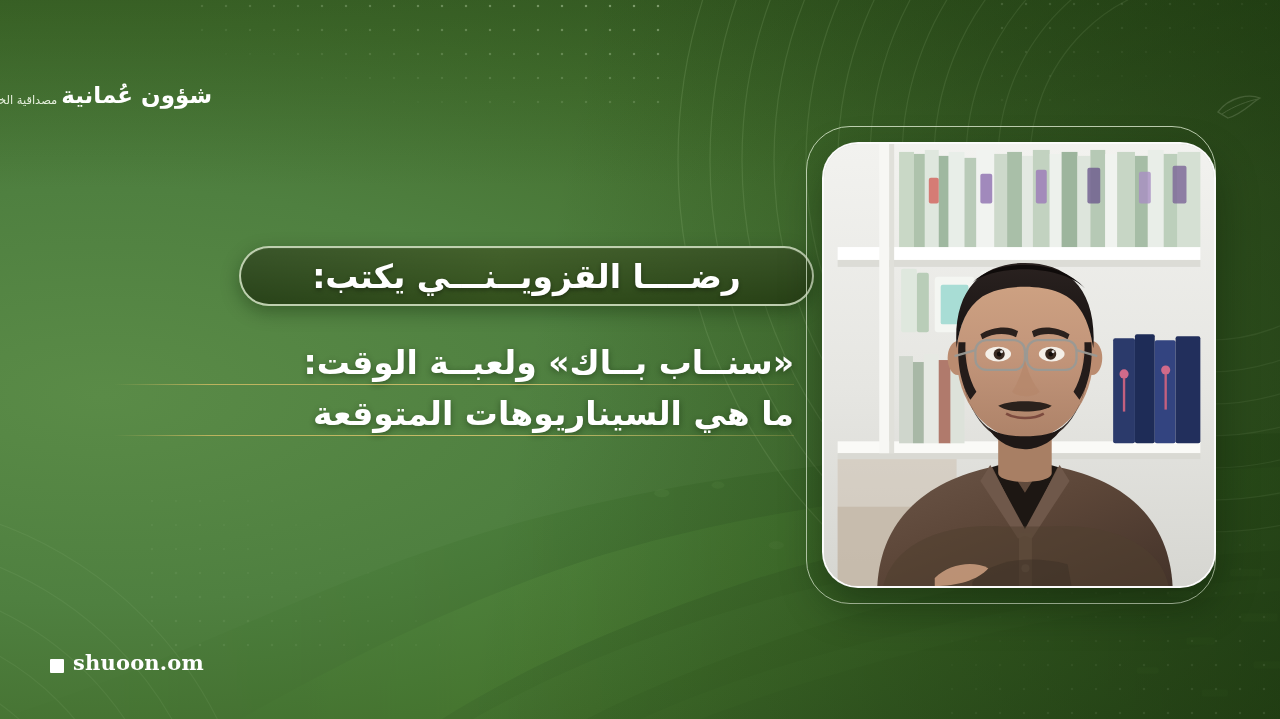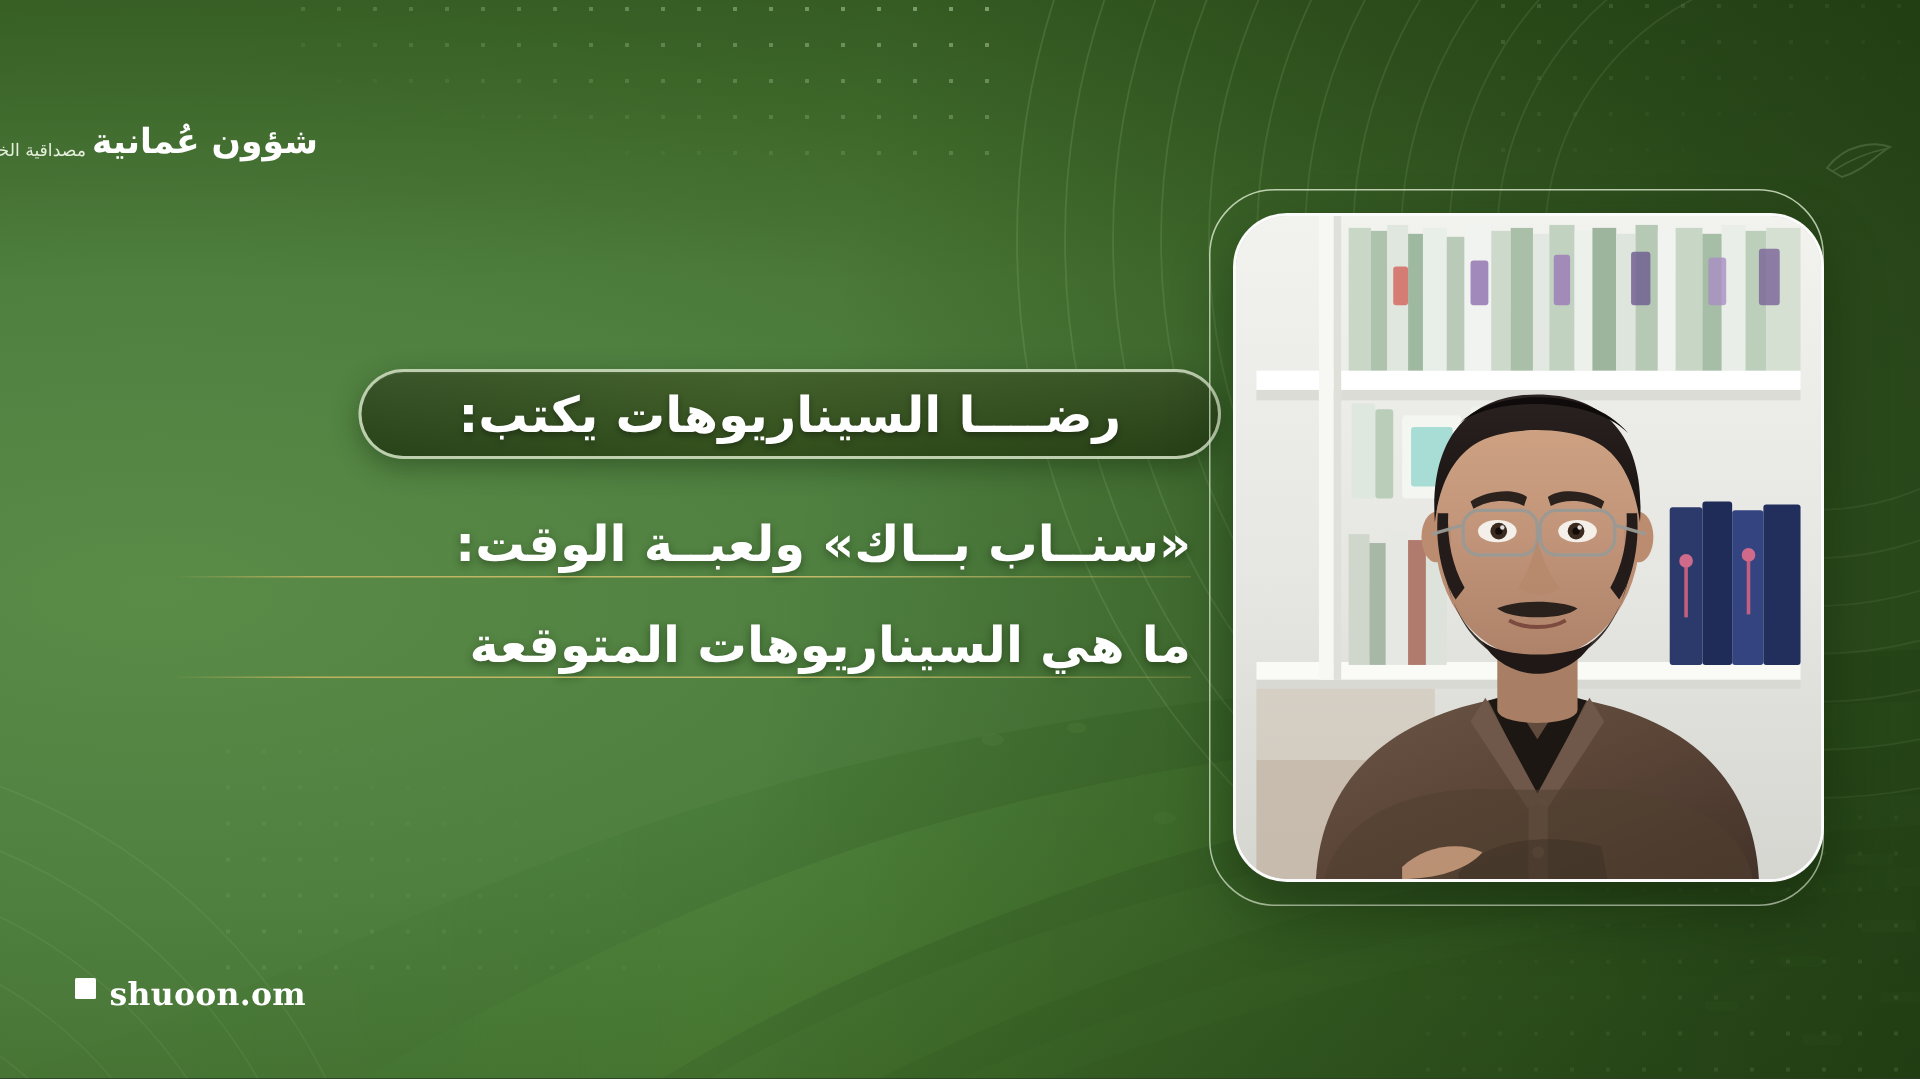--- a/index.html
+++ b/index.html
@@ -120,21 +120,21 @@
     font-size:33px; letter-spacing:.2px; white-space:nowrap;
     text-shadow:0 2px 6px rgba(12,28,5,.45);
     padding-bottom:2px;
     margin-top:36px;
   }
   .tline.rule::after{
     content:""; position:absolute;
     right:0; left:0; bottom:2px; height:1px;
     background:linear-gradient(90deg, rgba(198,176,86,0) 0%, rgba(205,186,98,.85) 14%, rgba(214,197,112,.9) 60%, rgba(198,176,86,.25) 100%);
   }
-  .tline + .tline{ margin-top:22px; }
+  .tline + .tline{ margin-top:6px; }
 
   
   .photo-wrap{
     position:absolute; left:806px; top:126px;
     width:410px; height:478px;
   }
   .photo-outline{
     position:absolute; left:0; top:0; right:0; bottom:0;
     border:1.6px solid rgba(230,244,216,.78);
     border-radius:44px;
@@ -147,21 +147,21 @@
     overflow:hidden;
     border:2.5px solid rgba(255,255,255,.92);
     box-shadow:0 18px 40px rgba(8,22,4,.42);
     background:#cfcfc9;
   }
   .photo-frame svg{ width:100%; height:100%; display:block; }
 
   
   .site{
     position:absolute; left:50px; bottom:46px;
-    display:flex; align-items:flex-start; gap:9px;
+    display:flex; align-items:flex-end; gap:9px;
     direction:ltr;
   }
   .site-bullet{
     width:14px; height:14px; background:#ffffff; display:block; flex:0 0 auto;
     border-radius:1px;
   }
   .site-label{
     color:#ffffff; font-family:"DejaVu Serif","Liberation Serif",serif;
     font-size:21px; font-weight:700; letter-spacing:.2px; line-height:1;
   }
@@ -276,21 +276,21 @@
         <rect x="20.4" y="44.6" width="13" height="2.6" fill="#ffffff"></rect>
       </svg>
     </span>
     <span class="logo-word">شؤون عُمانية</span>
     <span class="logo-tag">مصداقية الخبر</span>
   </div>
 
   <div class="headline">
 
     <div class="byline-pill">
-      <span class="byline-text">رضــــا السيناريوهات يكتب:</span>
+      <span class="byline-text">رضــــا القزويــنـــي يكتب:</span>
     </div>
 
     <div class="title-lines">
       <div class="tline rule">«سنــاب بــاك» ولعبــة الوقت:</div>
       <div class="tline rule">ما هي السيناريوهات المتوقعة</div>
     </div>
 
   </div>
 
   <div class="photo-wrap">

